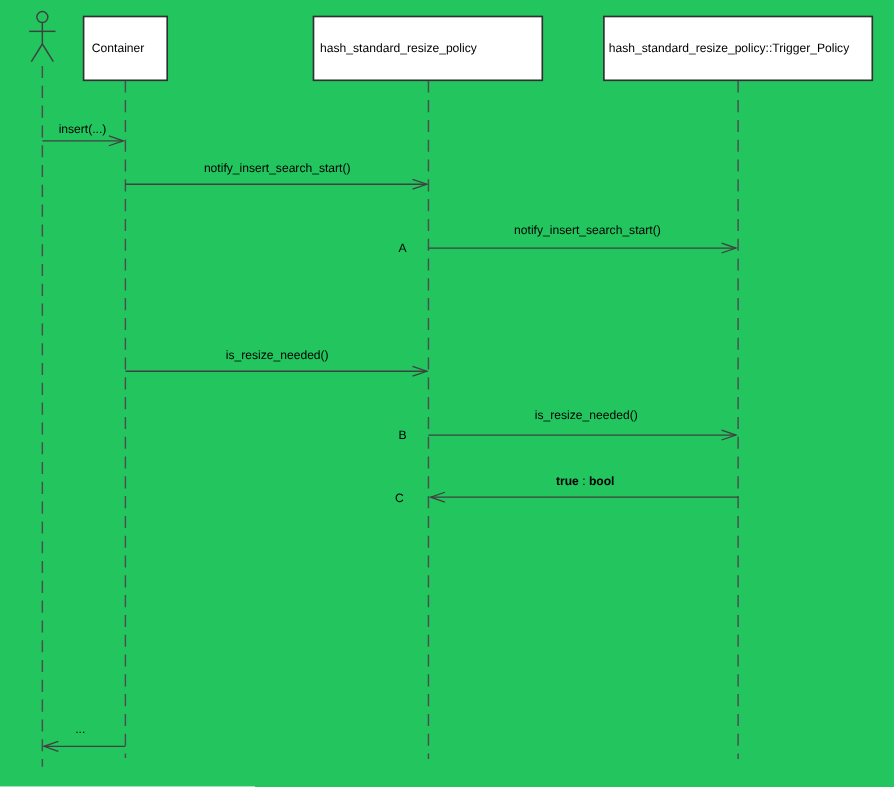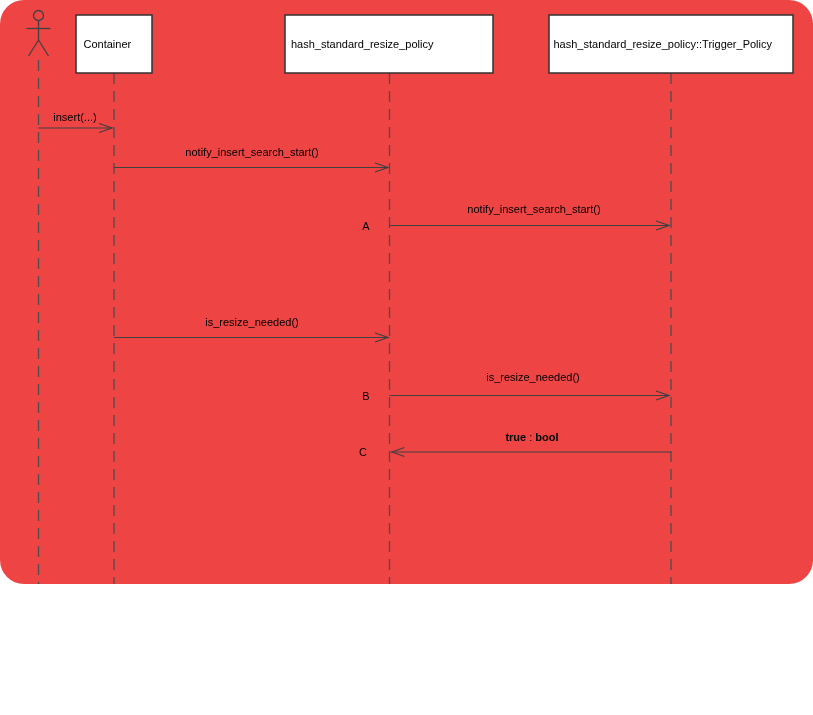--- a/index.html
+++ b/index.html
@@ -3,24 +3,23 @@
 <meta charset="utf-8">
 <style>
   html, body {
     margin: 0;
     padding: 0;
     background: #ffffff;
   }
   .stage {
     position: relative;
     width: 813px;
-    height: 584px;
-    background: #ef4444;
+    height: 715px;
+    background: #22c55e;
     font-family: "Liberation Sans", sans-serif;
-    border-radius: 24px;
   }
   svg text {
     font-family: "Liberation Sans", sans-serif;
     font-size: 11px;
     fill: #000000;
   }
   .participant-box {
     fill: #ffffff;
     stroke: #303030;
     stroke-width: 1.5;

